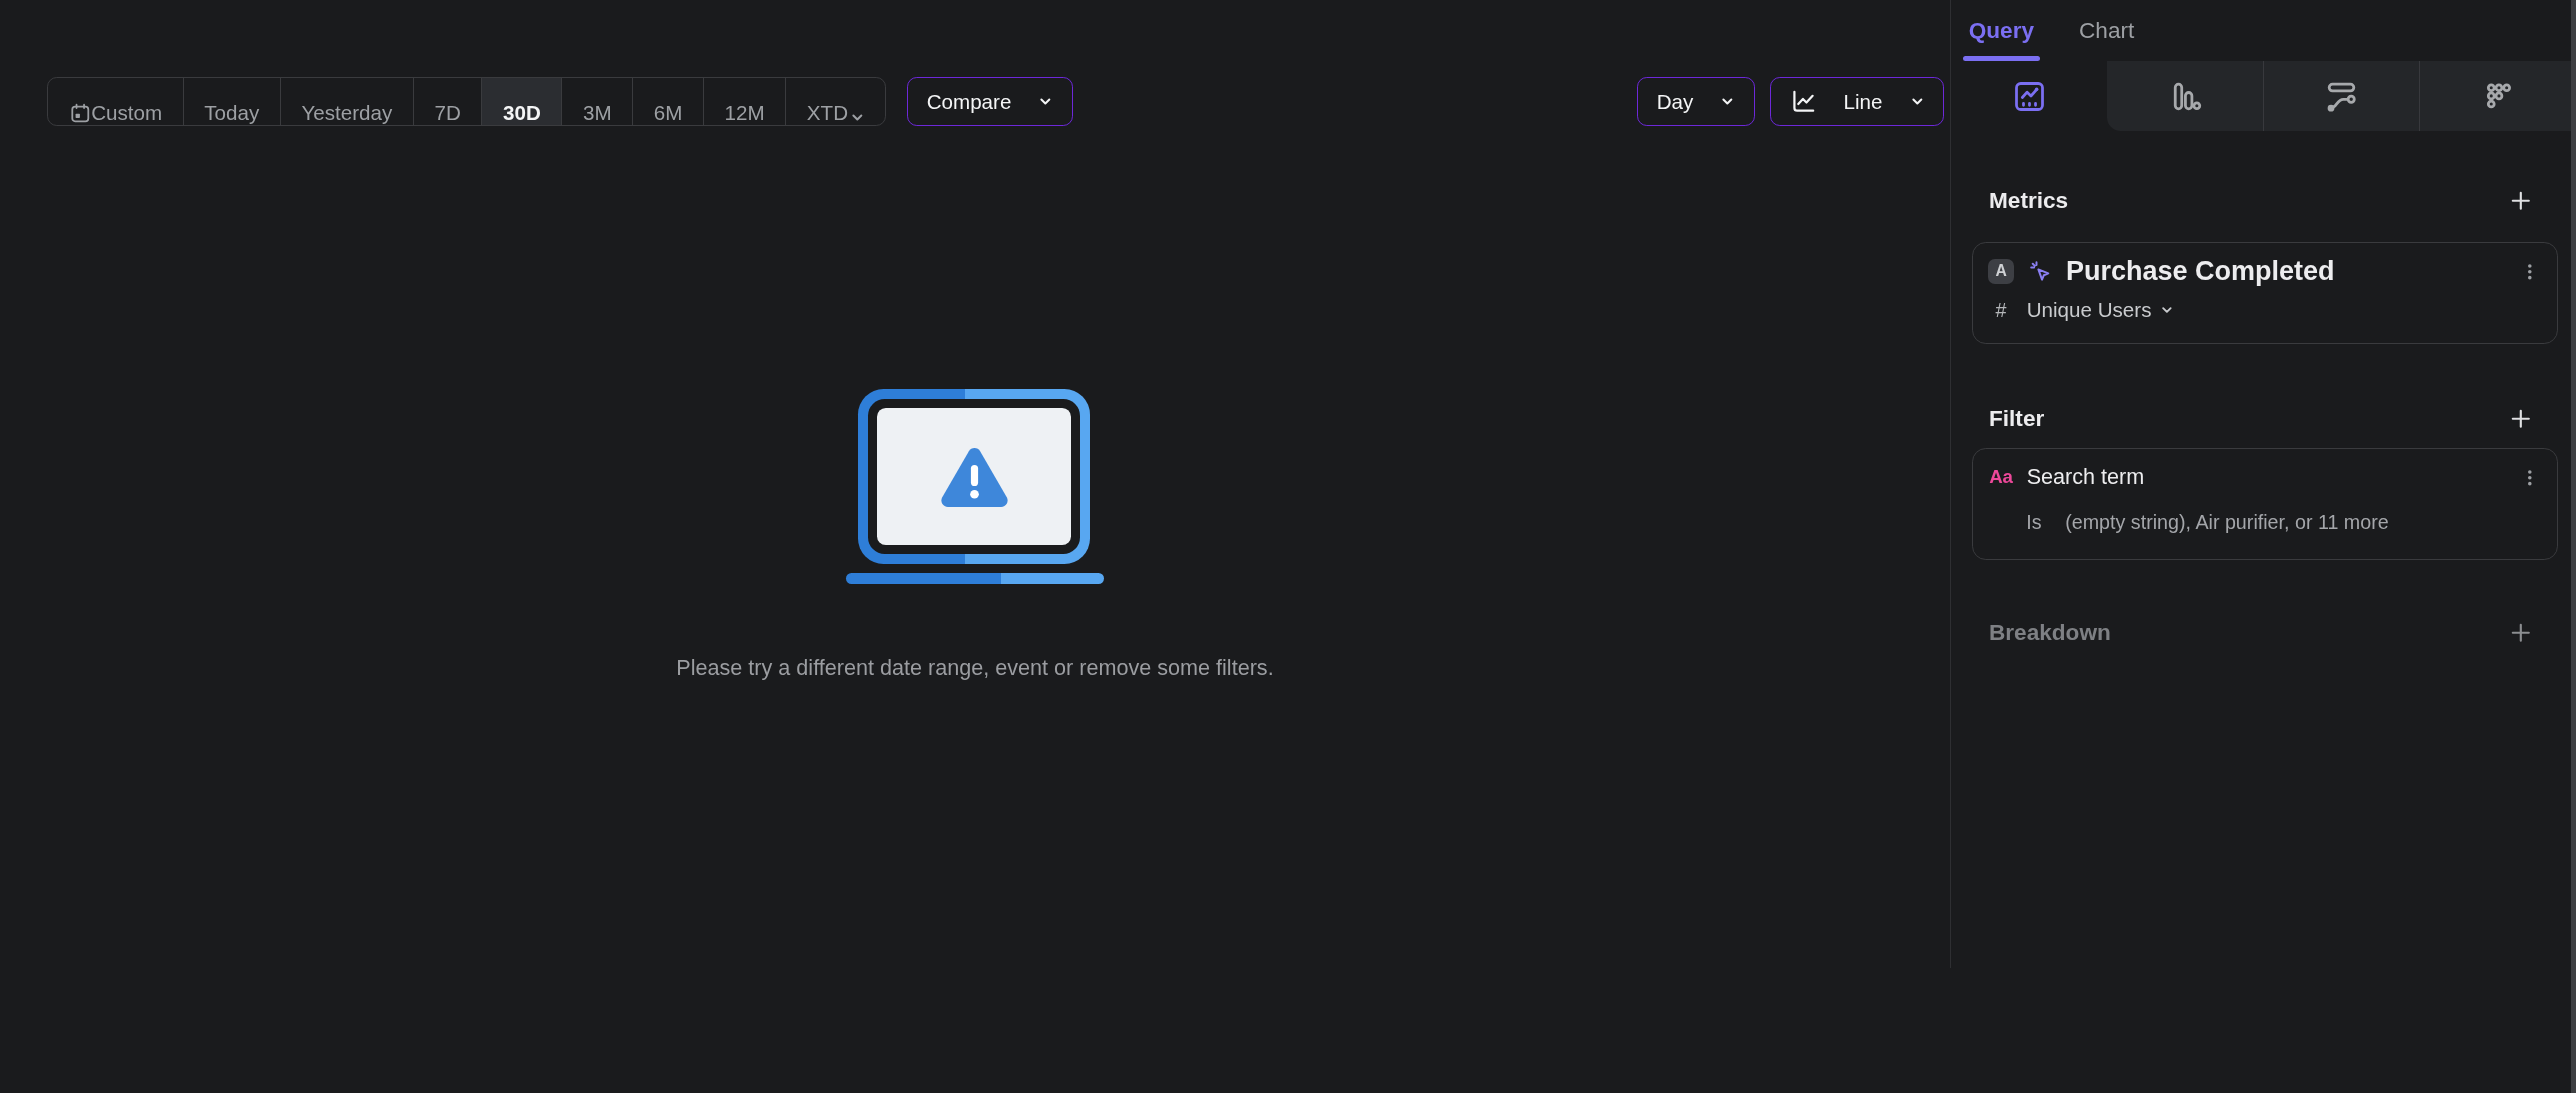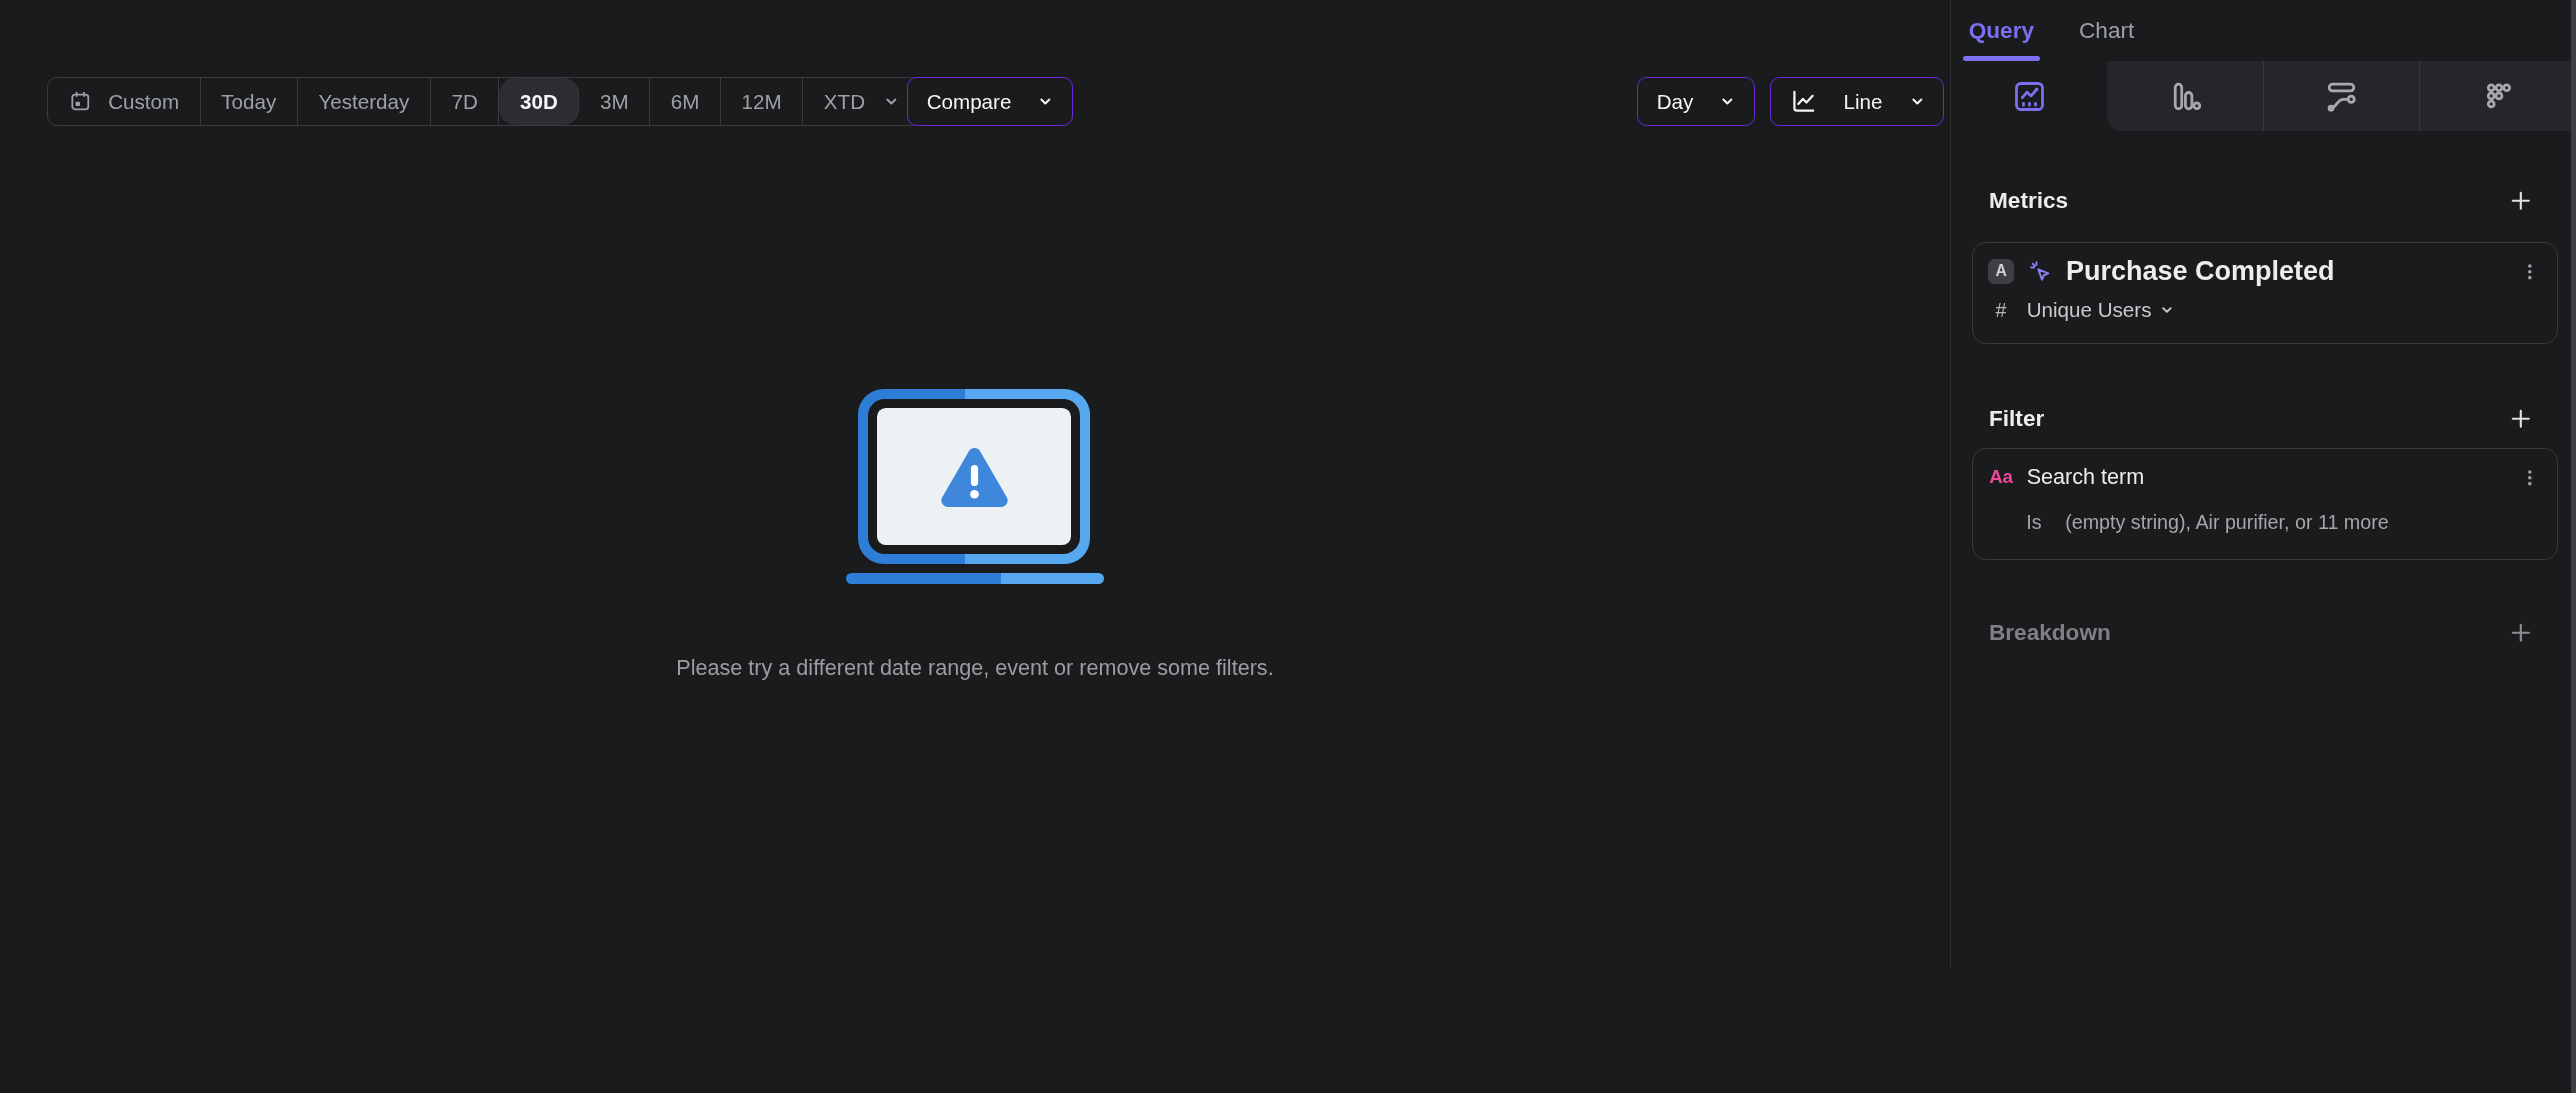--- a/index.html
+++ b/index.html
@@ -15,26 +15,26 @@
   
   .main { position: absolute; left: 0; top: 0; width: 1950px; height: 1093px; }
 
   .date-toolbar {
     position: absolute; left: 47px; top: 77px; height: 49px;
     display: flex; align-items: stretch;
     border: 1px solid #3a3b3e; border-radius: 9.8px; overflow: hidden;
     background: #1a1b1d;
   }
   .seg {
-    display: flex; align-items: center; gap: 17px;
+    display: flex; align-items: flex-end; gap: 0;
     padding: 0 20.6px; font-size: 20.6px; color: #9da0a4;
     border-right: 1px solid #3a3b3e; cursor: pointer; white-space: nowrap;
   }
   .seg:last-child { border-right: none; }
-  .seg.active { background: #2b2d31; color: #f4f5f6; font-weight: 700; border-radius: 16px; }
+  .seg.active { background: #2b2d31; color: #f4f5f6; font-weight: 700; }
   .seg .chev { margin-left: 2px; }
 
   .pill-btn {
     height: 49px; border: 1px solid #6d28d9; border-radius: 9.8px;
     display: flex; align-items: center; gap: 27px; padding: 0 18.7px;
     font-size: 20.6px; color: #f4f5f6; background: #1a1b1d; cursor: pointer;
     white-space: nowrap;
   }
   .compare-wrap { position: absolute; left: 907px; top: 77px; }
   .right-controls { position: absolute; left: 1637px; top: 77px; display: flex; gap: 15.7px; }

